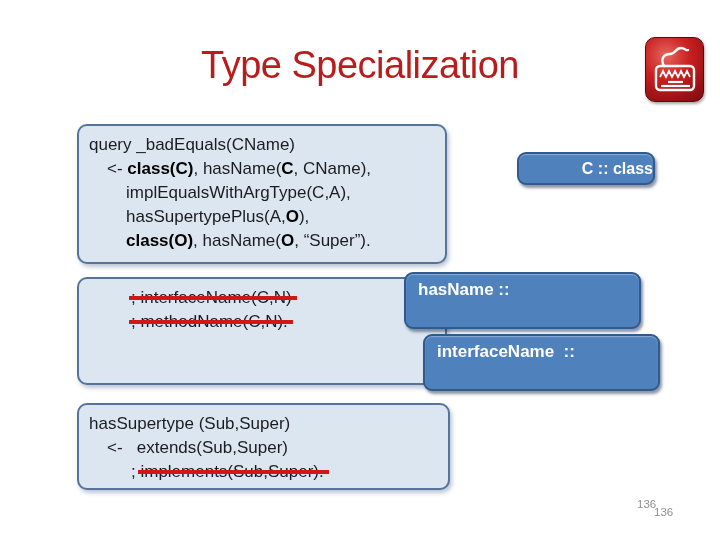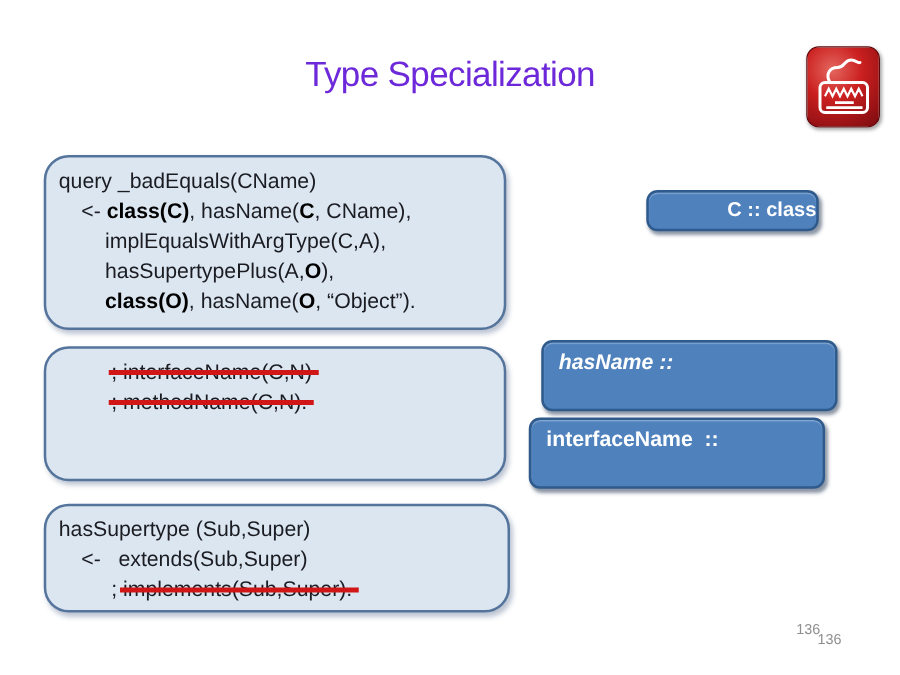--- a/index.html
+++ b/index.html
@@ -1,28 +1,28 @@
 <!DOCTYPE html>
 <html><head>
 <meta charset="utf-8">
 <style>
   html,body{margin:0;padding:0;background:#fff;}
   .slide{position:relative;width:720px;height:540px;background:#ffffff;overflow:hidden;
          font-family:"Liberation Sans",sans-serif;}
   .title{position:absolute;left:0;right:0;top:44px;text-align:center;
-         font-size:28px;color:#6d28d9;font-weight:400;letter-spacing:-0.5px;}
+         font-size:38px;color:#b91c1c;font-weight:400;letter-spacing:-0.5px;}
   
   .kbd-btn{position:absolute;left:645px;top:37px;width:57px;height:63px;border-radius:10px;
            background:radial-gradient(circle at 35% 28%, #e4675f 0%, #cb2020 40%, #951114 80%, #7a0c10 100%);
            border:1px solid #5f080b;box-shadow:1px 2px 3px rgba(0,0,0,0.35);
            display:flex;align-items:center;justify-content:center;}
   
   .cbox{position:absolute;box-sizing:border-box;background:#dce6f1;border:2.5px solid #54749c;
-        border-radius:20px;box-shadow:2px 3px 4px rgba(90,110,145,0.4);
-        color:#1a1c22;font-size:17px;line-height:24px;padding:7px 4px 0 10px;}
+        border-radius:10px;box-shadow:2px 3px 4px rgba(90,110,145,0.4);
+        color:#1a1c22;font-size:17px;line-height:24px;padding:7px 4px 0 10px;margin-left:42px;}
   .cl{white-space:pre;}
   .ind1{padding-left:18px;}
   .ind2{padding-left:37px;}
   .ind3{padding-left:42px;}
   .red{color:#000000;font-weight:bold;}
   .struck{position:relative;display:inline-block;}
   .struck::after{content:"";position:absolute;left:-2px;right:-5px;top:10px;height:3.5px;background:#d01616;}
   
   .tbox{position:absolute;box-sizing:border-box;background:#4f81bd;border:2px solid #2f5a8c;
         border-radius:9px;color:#ffffff;font-weight:bold;
@@ -48,33 +48,33 @@
       <path d="M16 38 H31" stroke="#ffffff" stroke-width="2.2"></path>
       <path d="M9 42 H38" stroke="#ffffff" stroke-width="2.2"></path>
     </svg>
   </div>
 
   <div class="cbox" style="left:35px;top:124px;width:370px;height:140px;">
     <div class="cl"><span>query _badEquals(CName)</span></div>
     <div class="cl ind1"><span>&lt;- </span><span class="red">class(C)</span><span>, hasName(</span><span class="red">C</span><span>, CName),</span></div>
     <div class="cl ind2"><span>implEqualsWithArgType(C,A),</span></div>
     <div class="cl ind2"><span>hasSupertypePlus(A,</span><span class="red">O</span><span>),</span></div>
-    <div class="cl ind2"><span class="red">class(O)</span><span>, hasName(</span><span class="red">O</span><span>, “Object”).</span></div>
+    <div class="cl ind2"><span class="red">class(O)</span><span>, hasName(</span><span class="red">O</span><span>, “Super”).</span></div>
   </div>
 
   <div class="tbox tbox-small" style="left:517px;top:152px;">
     <span>C :: class</span>
   </div>
 
   <div class="cbox" style="left:35px;top:277px;width:370px;height:108px;">
     <div class="cl ind3"><span class="struck">; interfaceName(C,N)</span></div>
     <div class="cl ind3"><span class="struck">; methodName(C,N).</span></div>
   </div>
 
-  <div class="tbox tbox-sig" style="left:433px;top:272px;height:57px;font-style:italic;">
+  <div class="tbox tbox-sig" style="left:404px;top:272px;height:57px;">
     <div class="sig1">hasName ::</div>
   </div>
   <div class="tbox tbox-sig" style="left:423px;top:334px;height:57px;">
     <div class="sig1">interfaceName  ::</div>
   </div>
 
   <div class="cbox" style="left:35px;top:403px;width:373px;height:87px;">
     <div class="cl"><span>hasSupertype (Sub,Super)</span></div>
     <div class="cl ind1"><span>&lt;-   </span><span>extends(Sub,Super)</span></div>
     <div class="cl ind3"><span>; </span><span class="struck">implements(Sub,Super).</span></div>

